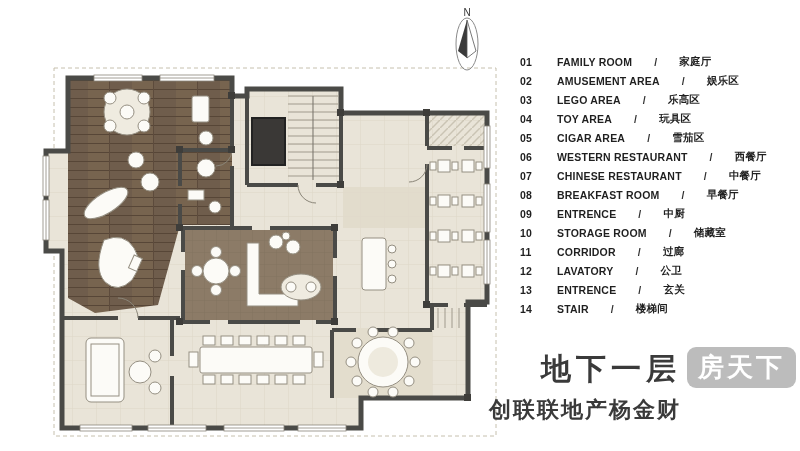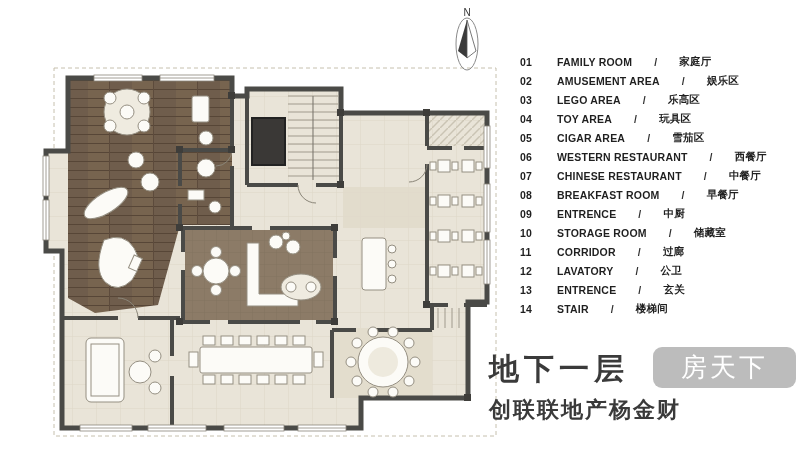--- a/index.html
+++ b/index.html
@@ -9,27 +9,27 @@
   }
   .plan-svg{position:absolute;left:0;top:0;}
   
   .legend{position:absolute;left:520px;top:52px;width:270px;}
   .legend-title{font-size:13px;font-weight:700;color:#1b1b1b;letter-spacing:1px;margin-bottom:22px;}
   .lg-row{display:flex;align-items:center;gap:20px;height:19px;font-size:10.5px;
           font-weight:600;color:#1f1f1f;letter-spacing:.2px;white-space:nowrap;}
   .lg-num{width:17px;}
   .lg-sep{margin:0 2px;color:#2e2e2e;}
   
-  .title-block{position:absolute;left:489px;top:349px;color:#3a3a3a;font-weight:700;}
+  .title-block{position:absolute;left:489px;top:349px;color:#3a3a3a;font-weight:700;text-align:right;}
   .title-line1{font-size:30px;letter-spacing:5px;line-height:40px;}
   .title-line2{font-size:22px;letter-spacing:2px;line-height:42px;}
   
   .watermark{position:absolute;right:4px;top:347px;width:185px;text-align:right;opacity:.55;}
-  .wm-badge{display:inline-block;background:#868686;color:#ffffff;font-size:26px;font-weight:400;
-            letter-spacing:3px;padding:3px 28px;border-radius:9px;}
+  .wm-badge{display:inline-block;background:#868686;color:#ffffff;font-size:26px;font-weight:700;
+            letter-spacing:3px;padding:3px 11px;border-radius:9px;}
   .wm-domain{font-size:25px;color:#9a9a9a;font-weight:500;padding-right:24px;margin-top:1px;}
 </style>
 </head>
 <body>
 
 <div class="canvas">
 
   <svg class="plan-svg" width="800" height="451" viewBox="0 0 800 451">
     <defs>
       <pattern id="wood" width="44" height="9" patternUnits="userSpaceOnUse">

